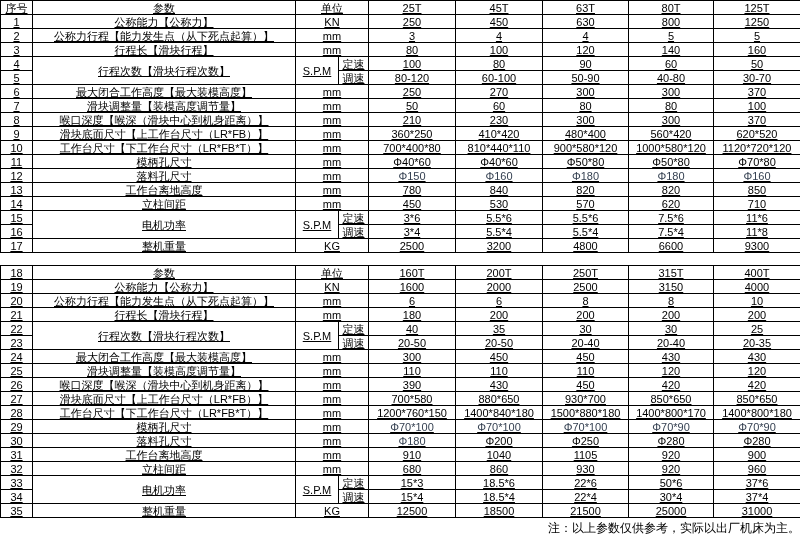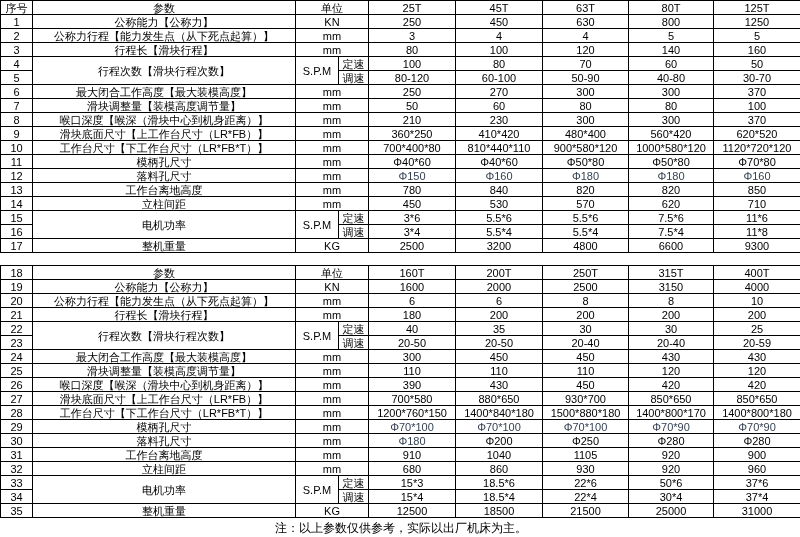--- a/index.html
+++ b/index.html
@@ -9,20 +9,21 @@
     width: 800px;
     height: 537px;
     overflow: hidden;
     font-family: "Liberation Sans", sans-serif;
     color: #000000;
   }
   table.spec {
     border-collapse: collapse;
     table-layout: fixed;
     width: 800px;
+    text-decoration: underline;
   }
   table.spec td {
     border: 1px solid #000000;
     text-align: center;
     vertical-align: middle;
     height: 13px;
     padding: 0;
     font-size: 11px;
     line-height: 12px;
     overflow: hidden;
@@ -33,21 +34,21 @@
     font-size: 10px;
     margin-top: 24px;
   }
   .table-gap {
     height: 12px;
   }
   .footnote {
     font-size: 12px;
     line-height: 16px;
     padding: 2px 0 0 2px;
-    text-align: center;
+    text-align: right;
   }
 </style>
 </head>
 <body>
 
 <table class="spec">
   <colgroup>
     <col style="width:32px">
       <col style="width:263px">
       <col style="width:43px">
@@ -99,21 +100,21 @@
         <td>140</td>
         <td>160</td>
       </tr>
       <tr>
         <td>4</td>
         <td rowspan="2">行程次数【滑块行程次数】</td>
         <td rowspan="2">S.P.M</td>
         <td>定速</td>
         <td>100</td>
         <td>80</td>
-        <td>70</td>
+        <td>90</td>
         <td>60</td>
         <td>50</td>
       </tr>
       <tr>
         <td>5</td>
         <td>调速</td>
         <td>80-120</td>
         <td>60-100</td>
         <td>50-90</td>
         <td>40-80</td>
@@ -308,21 +309,21 @@
         <td>30</td>
         <td>25</td>
       </tr>
       <tr>
         <td>23</td>
         <td>调速</td>
         <td>20-50</td>
         <td>20-50</td>
         <td>20-40</td>
         <td>20-40</td>
-        <td>20-59</td>
+        <td>20-35</td>
       </tr>
       <tr>
         <td>24</td>
         <td>最大闭合工作高度【最大装模高度】</td>
         <td colspan="2">mm</td>
         <td>300</td>
         <td>450</td>
         <td>450</td>
         <td>430</td>
         <td>430</td>

